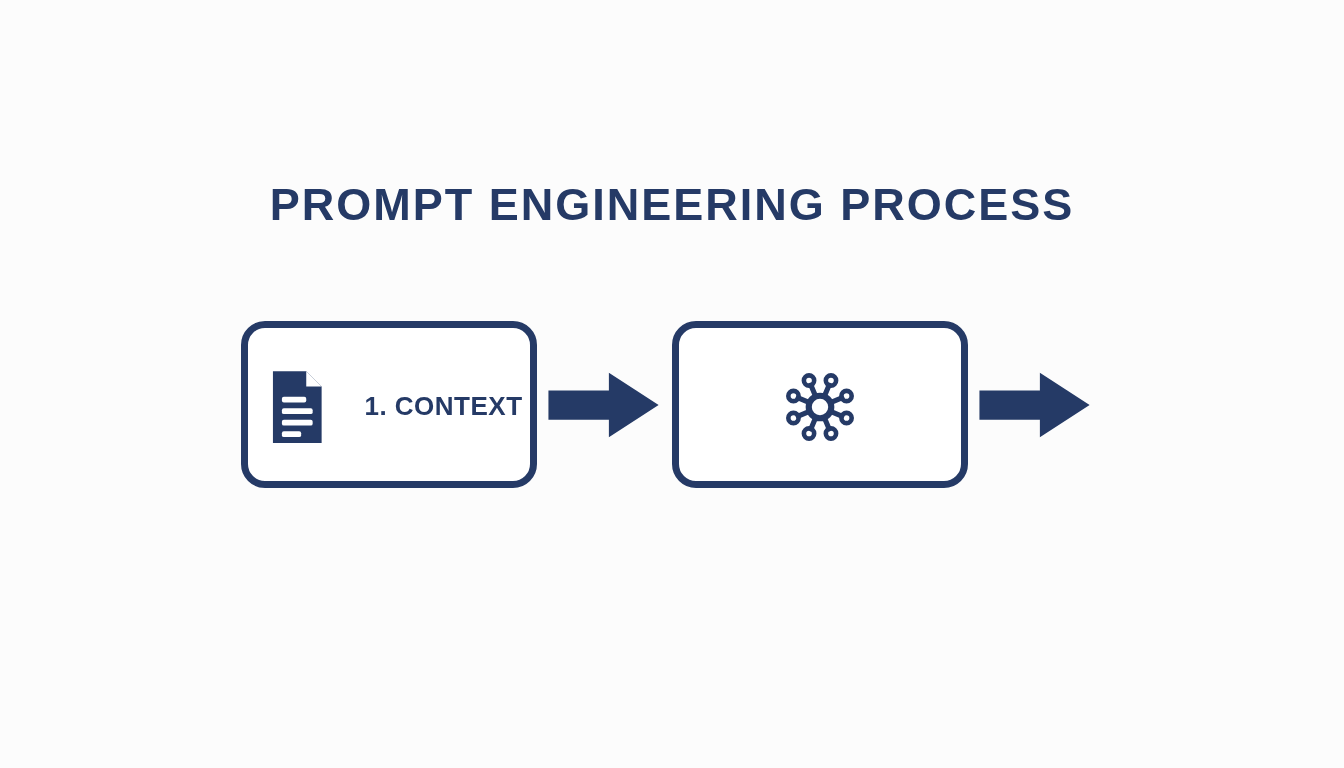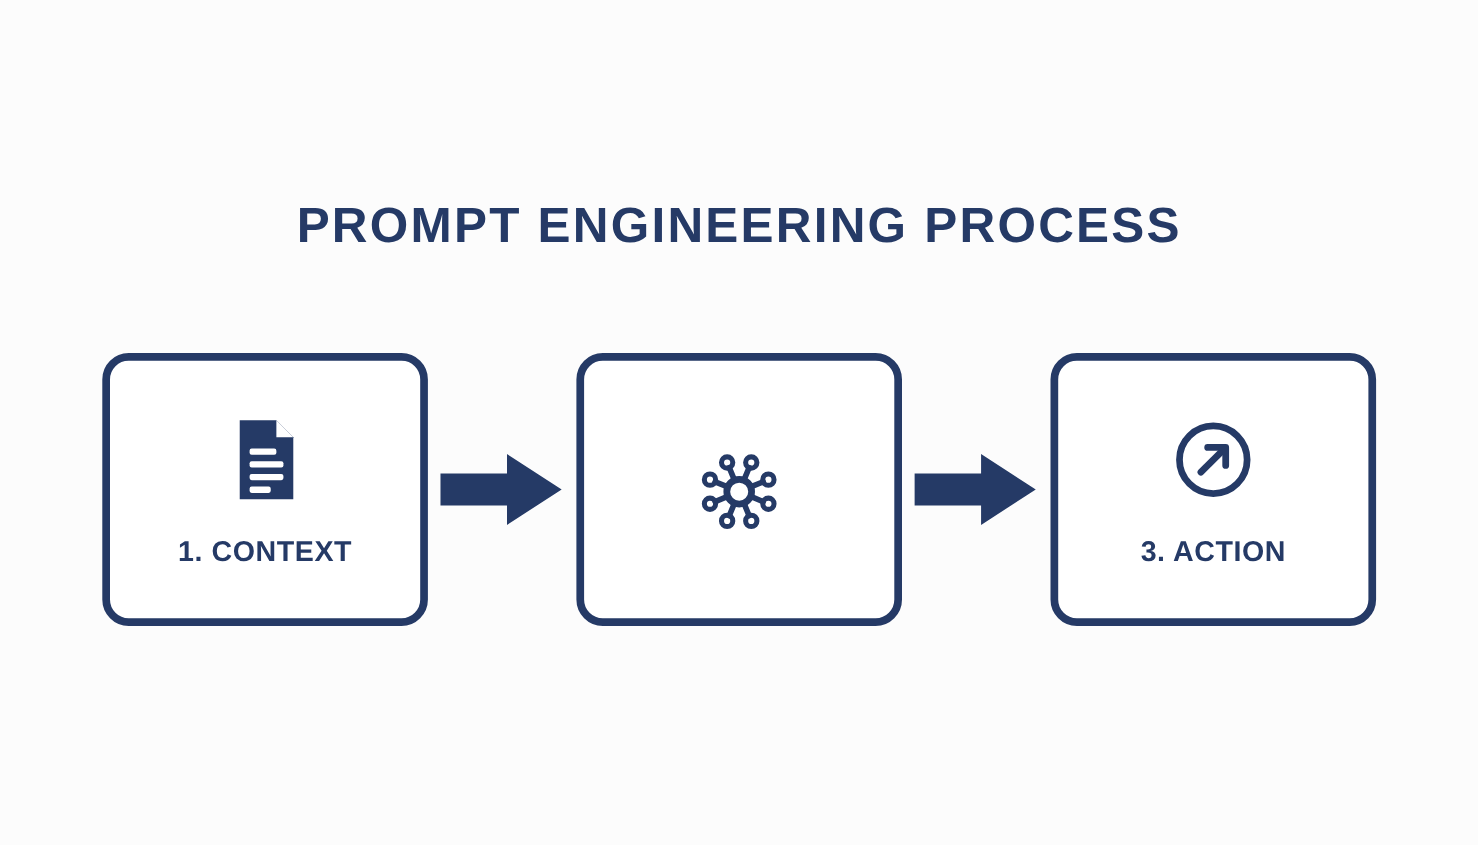--- a/index.html
+++ b/index.html
@@ -32,26 +32,26 @@
     position: absolute;
     top: 321px;
     left: 0;
     width: 100%;
     display: flex;
     justify-content: center;
     align-items: center;
   }
   .step-box {
     width: 296px;
-    height: 248px;
+    height: 167px;
     border: 7px solid var(--navy);
     border-radius: 24px;
     background: var(--box-fill);
     display: flex;
-    flex-direction: column;
+    flex-direction: row;
     align-items: center;
     justify-content: center;
     gap: 27px;
     padding-top: 4px;
   }
   .step-icon {
     width: 82px;
     height: 82px;
     display: flex;
     align-items: center;
@@ -131,26 +131,14 @@
       </svg>
     </div>
   </div>
 
   <div class="flow-arrow">
     <svg viewBox="0 0 115 80" aria-hidden="true">
       <polygon class="navy-fill" points="0,25 62,25 62,7 113,40 62,73 62,55 0,55"></polygon>
     </svg>
   </div>
 
-  <div class="step-box">
-    <div class="step-icon">
-      <svg viewBox="0 0 80 80" aria-hidden="true">
-        <circle class="navy-stroke" cx="40" cy="40" r="30" stroke-width="6"></circle>
-        <g class="navy-stroke" stroke-width="6" stroke-linecap="round" stroke-linejoin="round">
-          <line x1="29" y1="51" x2="50" y2="30"></line>
-          <polyline points="35,29 51,29 51,45" fill="none"></polyline>
-        </g>
-      </svg>
-    </div>
-    <div class="step-label">3. ACTION</div>
-  </div>
 
 </div>
 
 </body></html>

